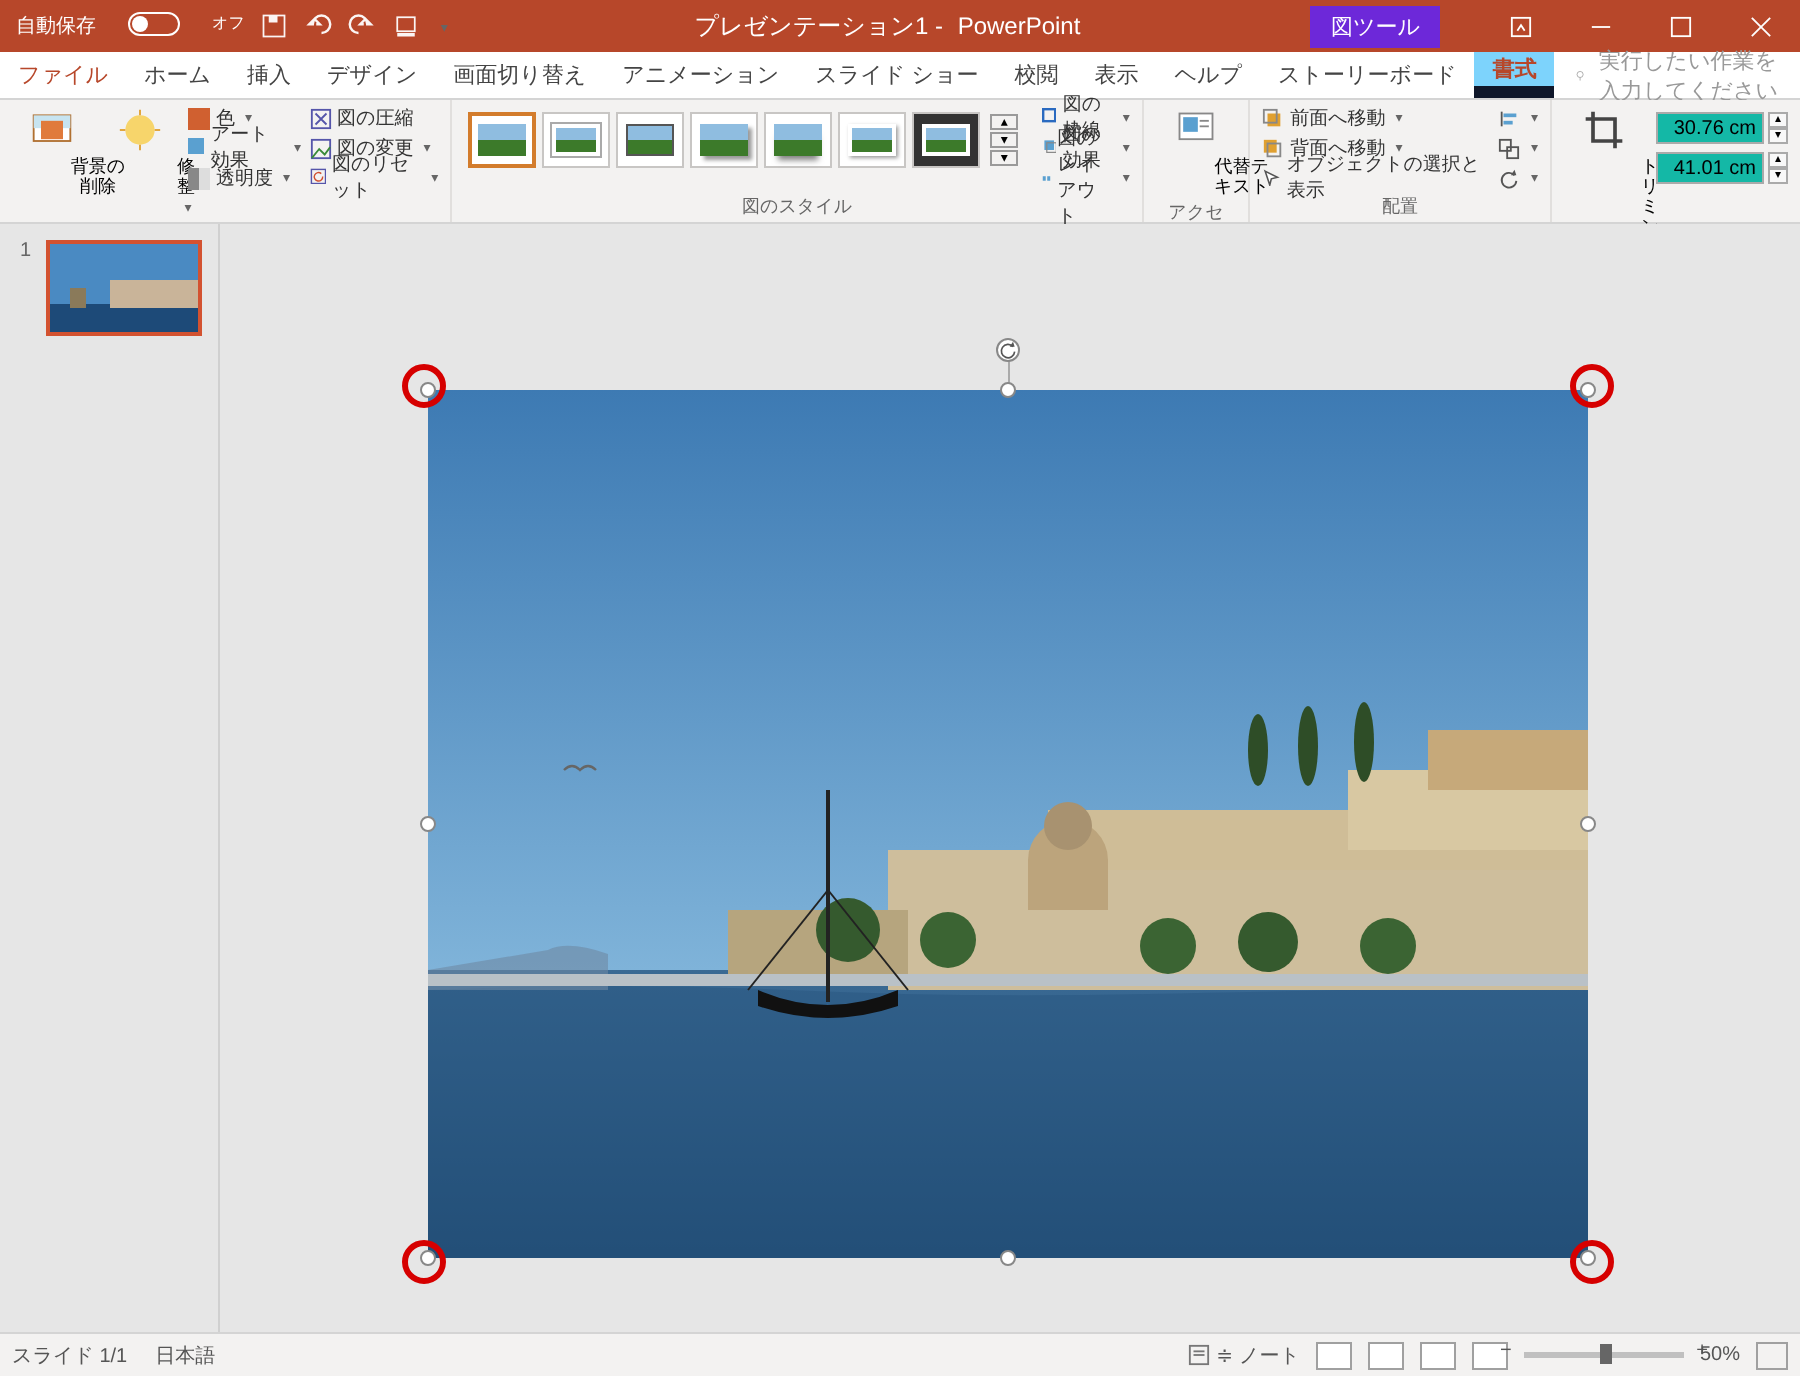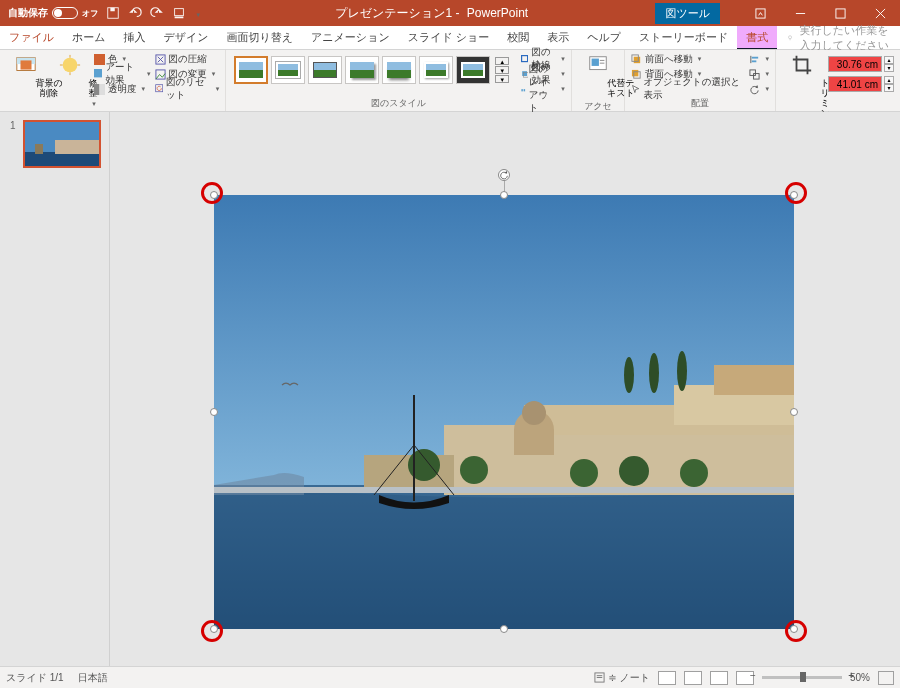--- a/index.html
+++ b/index.html
@@ -1,34 +1,34 @@
 <!DOCTYPE html>
 <html><head>
 <meta charset="utf-8">
 <style>
 * { margin: 0; padding: 0; box-sizing: border-box; font-family: "Meiryo UI", "Yu Gothic UI", sans-serif; }
 body { width: 900px; height: 688px; background: #e6e6e6; overflow: hidden; font-size: 11px; display:flex; flex-direction:column; }
 
 .titlebar { background: #b7472a; height: 26px; color: #fff; display:flex; align-items:center; }
 .titlebar .qat { display:flex; align-items:center; gap:8px; padding:0 8px; }
-.qat .autosave { font-size:10px; display:flex; align-items:center; gap:4px;font-weight:bold; }
+.qat .autosave { font-size:10px; display:flex; align-items:flex-start; gap:16px; }
 .qat .toggle { width:26px; height:12px; border:1px solid #fff; border-radius:6px; position:relative; }
 .qat .toggle::after { content:""; position:absolute; width:8px; height:8px; border-radius:50%; background:#fff; top:1px; left:1px; }
 .qat .qicon { width:14px; height:14px; display:inline-block; opacity:.95; }
 .titlebar .title-center { flex:1; text-align:center; font-size:12px; }
 .title-center .appname { font-size:12px; margin-left:4px; }
-.titlebar .tool-tab { background:#0369a1; font-size:11px; padding:3px 10px; margin-right:20px; }
+.titlebar .tool-tab { background:#6d28d9; font-size:11px; padding:3px 10px; margin-right:20px; }
 .titlebar .win-controls { display:flex; }
 .win-controls div { width:40px; height:26px; display:flex; align-items:center; justify-content:center; }
 .win-controls svg { width:11px; height:11px; stroke:#fff; fill:none; }
 
 .tabrow { background:#fff; height:24px; display:flex; align-items:stretch; border-bottom:1px solid #d4d4d4; }
 .tabrow .tab { padding:0 9px; font-size:11px; color:#444; display:flex; align-items:center; cursor:default; }
 .tabrow .tab.first { color:#b7472a; }
-.tabrow .tab.active { background:#f0abfc; color:#b7472a; border-bottom:1px solid #0f172a; font-weight:400; }
+.tabrow .tab.active { background:#7dd3fc; color:#b7472a; border-bottom:6px solid #0f172a; font-weight:700; }
 .tabrow .tellme { flex:1; padding:0 10px; color:#999; display:flex; align-items:center; gap:6px; }
 .tabrow .right-actions { display:flex; align-items:center; gap:4px; padding-right:8px; }
 .tabrow .ra { padding:2px 6px; font-size:11px; color:#b7472a; display:flex; align-items:center; gap:2px; }
 
 .ribbon { background:#f3f2f1; height:62px; display:flex; border-bottom:1px solid #d4d4d4; }
 .group { border-right:1px solid #e1dfdd; padding:2px 6px 0 6px; display:flex; flex-direction:column; }
 .group .group-body { flex:1; display:flex; align-items:flex-start; gap:4px; }
 .group .group-label { font-size:9px; color:#666; text-align:center; height:14px; line-height:12px; }
 .bigbtn { display:flex; flex-direction:column; align-items:center; gap:2px; padding:2px 4px; width:40px; }
 .bigbtn .ico { width:22px; height:22px; }
@@ -39,21 +39,21 @@
 .drop::after { content:"▾"; font-size:7px; color:#666; margin-left:2px; }
 
 .gallery { display:flex; gap:3px; align-items:center; padding:4px 2px; }
 .thumb { width:34px; height:28px; border:1px solid #c8c6c4; background:#fff; display:flex; align-items:center; justify-content:center; }
 .thumb .inner { width:24px; height:16px; background:linear-gradient(#8fbde0 50%,#3c7a2a 50%); }
 .thumb.selected { border:2px solid #d37c2c; }
 .gal-more { width:16px; display:flex; flex-direction:column; gap:1px; margin-left:2px; }
 .gal-more div { width:14px; height:8px; border:1px solid #9a9a9a; font-size:7px; line-height:7px; text-align:center; }
 
 .sizebox { display:flex; align-items:center; gap:2px; }
-.sizebox .val { background:#ef4444; border:1px solid #aaa; height:16px; width:54px; font-size:10px; padding:0 3px; display:flex; align-items:center; justify-content:flex-end; }
+.sizebox .val { background:#14b8a6; border:1px solid #aaa; height:16px; width:54px; font-size:10px; padding:0 3px; display:flex; align-items:center; justify-content:flex-end; }
 .sizebox .spin { display:flex; flex-direction:column; }
 .sizebox .spin div { width:10px; height:8px; border:1px solid #aaa; font-size:6px; line-height:6px; text-align:center; background:#f8f8f8; }
 
 .workspace { flex:1; display:flex; background:#e6e6e6; overflow:hidden; }
 .thumb-pane { width:110px; background:#e6e6e6; border-right:1px solid #d0d0d0; padding:8px 0 0 10px; }
 .slide-num { font-size:10px; color:#666; vertical-align:top; display:inline-block; width:10px; }
 .slide-thumb { display:inline-block; width:78px; height:48px; background:#fff; border:2px solid #d35230; overflow:hidden; }
 .editor { flex:1; position:relative; display:flex; align-items:center; justify-content:center; }
 .slide-page { width:550px; height:372px; background:#fff; box-shadow:0 1px 4px rgba(0,0,0,.3); position:relative; }
 .image-obj { position:absolute; left:18px; top:14px; width:546px; height:412px; }

